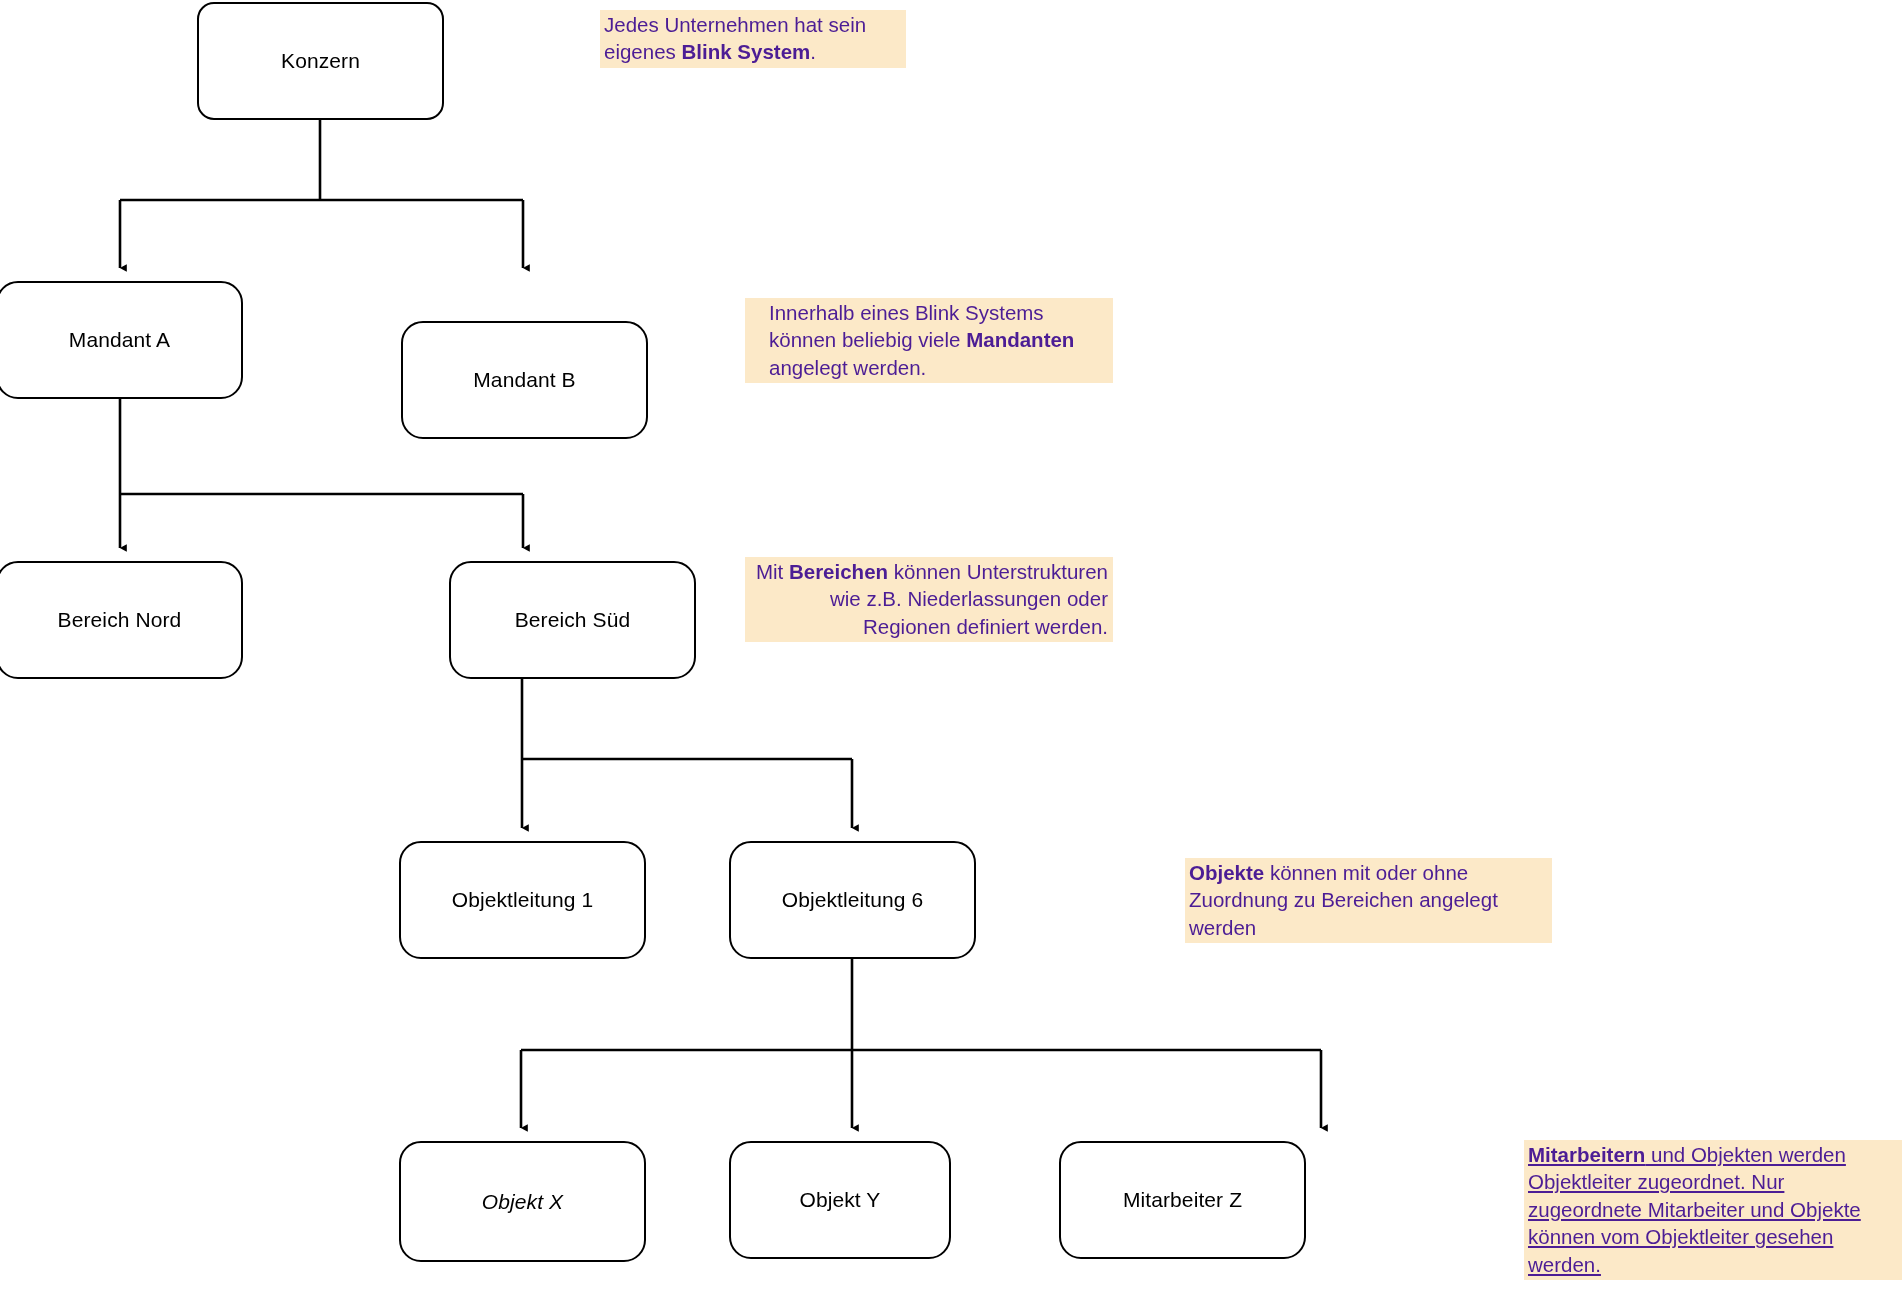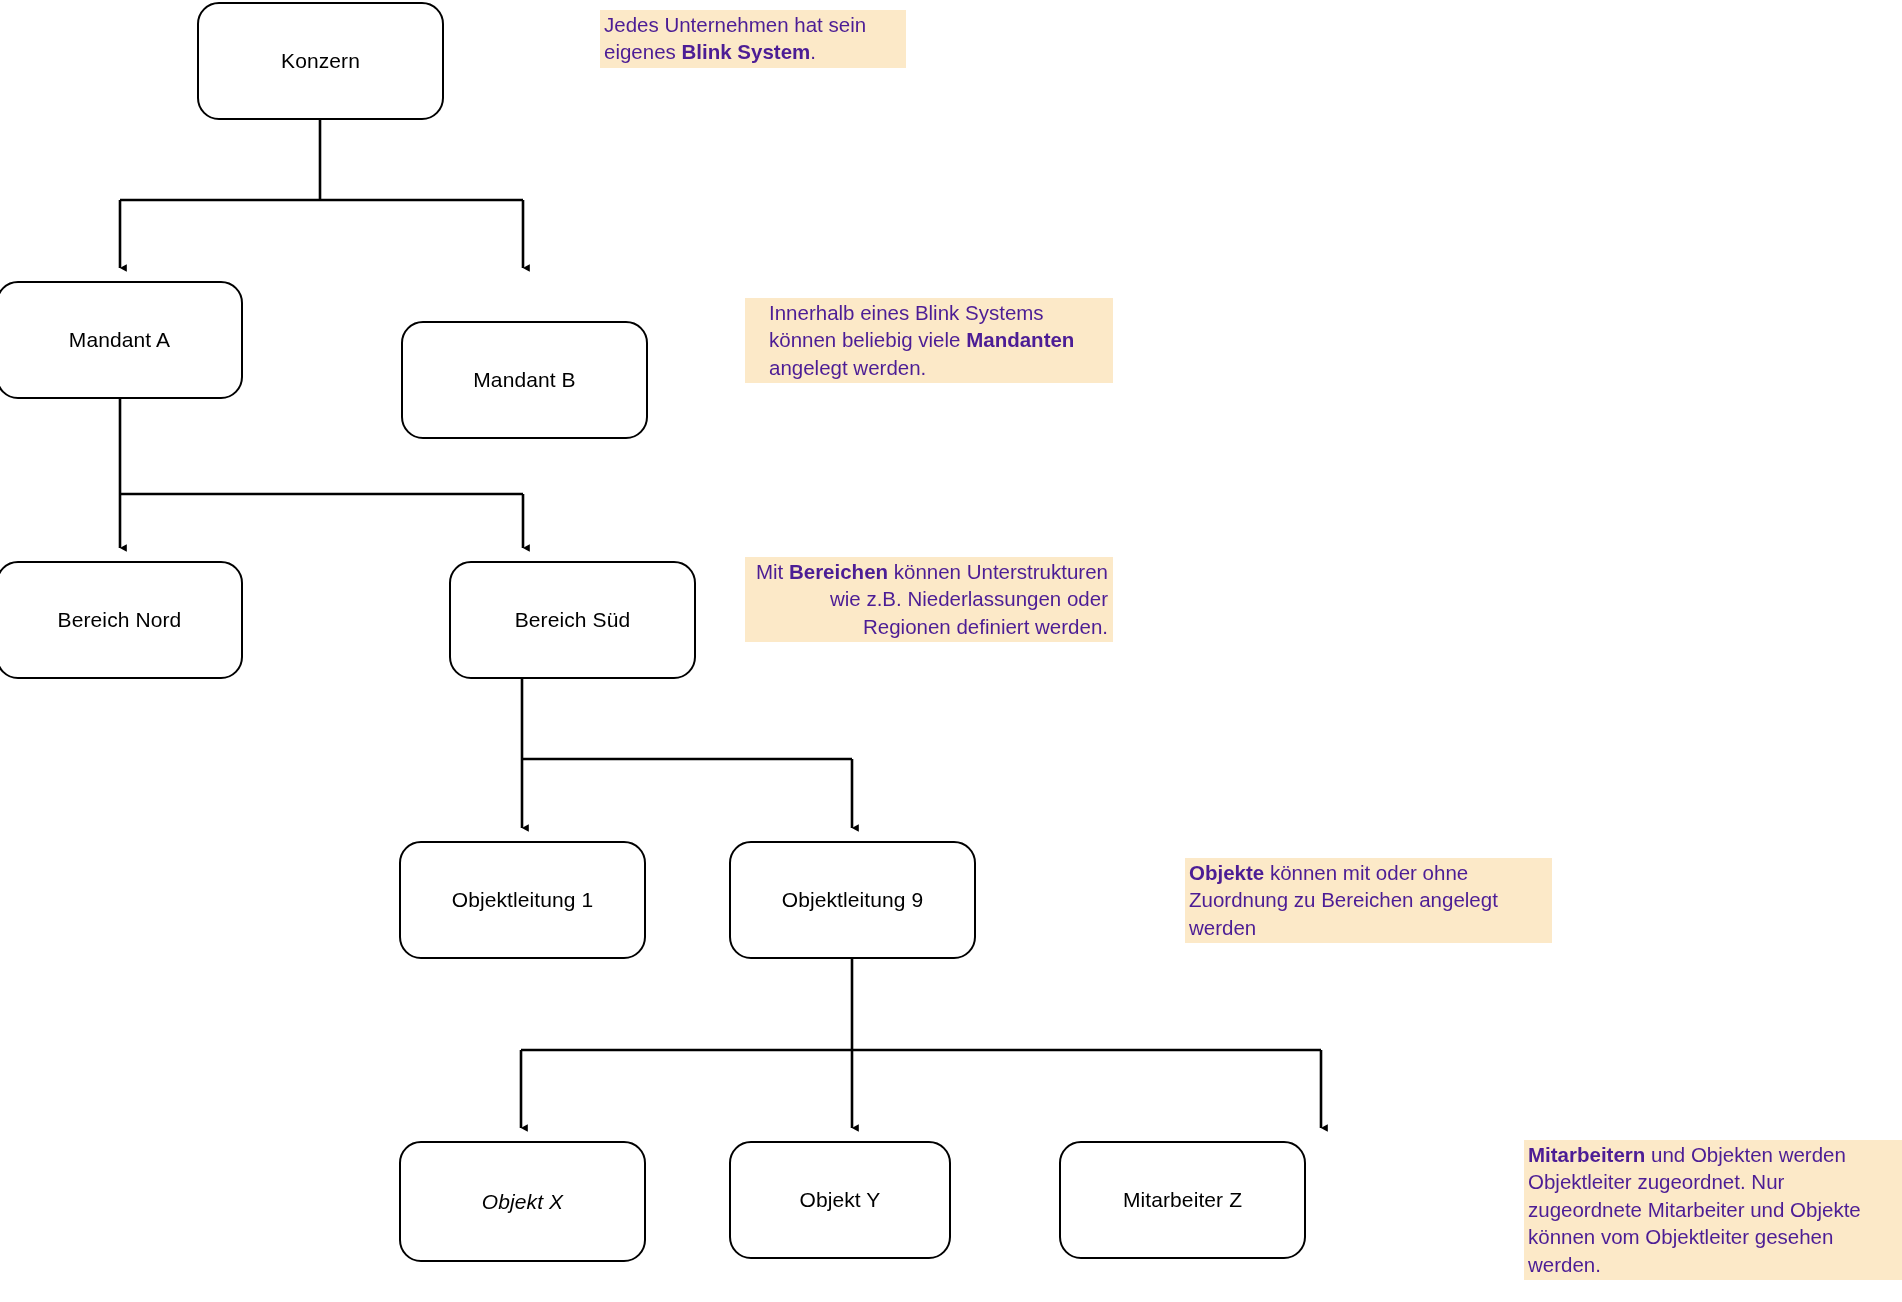--- a/index.html
+++ b/index.html
@@ -90,21 +90,21 @@
     </g>
 
     <g>
       <path d="M 852 959 L 852 1128" stroke="#000" stroke-width="2.6" fill="none" marker-end="url(#arrowhead)"></path>
       <path d="M 521 1050 L 1321 1050" stroke="#000" stroke-width="2.6" fill="none"></path>
       <path d="M 521 1050 L 521 1128" stroke="#000" stroke-width="2.6" fill="none" marker-end="url(#arrowhead)"></path>
       <path d="M 1321 1050 L 1321 1128" stroke="#000" stroke-width="2.6" fill="none" marker-end="url(#arrowhead)"></path>
     </g>
   </svg>
 
-  <div class="node" style="left:197px; top:2px; width:247px; height:118px;">
+  <div class="node" style="left:197px; top:2px; width:247px; height:118px;border-radius:17px;">
     <span class="node-label">Konzern</span>
   </div>
 
   <div class="node" style="left:-4px; top:281px; width:247px; height:118px;">
     <span class="node-label">Mandant A</span>
   </div>
 
   <div class="node" style="left:401px; top:281px; width:247px; height:118px;margin-top:40px;">
     <span class="node-label">Mandant B</span>
   </div>
@@ -115,21 +115,21 @@
 
   <div class="node" style="left:401px; top:561px; width:247px; height:118px;margin-left:48px;">
     <span class="node-label">Bereich Süd</span>
   </div>
 
   <div class="node" style="left:399px; top:841px; width:247px; height:118px;">
     <span class="node-label">Objektleitung 1</span>
   </div>
 
   <div class="node" style="left:729px; top:841px; width:247px; height:118px;">
-    <span class="node-label">Objektleitung 9</span>
+    <span class="node-label">Objektleitung 6</span>
   </div>
 
   <div class="node" style="left:399px; top:1141px; width:247px; height:121px;font-style:italic;">
     <span class="node-label">Objekt X</span>
   </div>
 
   <div class="node" style="left:729px; top:1141px; width:222px; height:118px;">
     <span class="node-label">Objekt Y</span>
   </div>
 
@@ -138,15 +138,15 @@
   </div>
 
   <div class="note" style="left:600px; top:10px; width:306px;"><span>Jedes Unternehmen hat sein eigenes </span><b>Blink System</b><span>.</span></div>
 
   <div class="note" style="left:745px; top:298px; width:368px;padding-left:24px;"><span>Innerhalb eines Blink Systems können beliebig viele </span><b>Mandanten</b><span> angelegt werden.</span></div>
 
   <div class="note" style="left:745px; top:557px; width:368px;text-align:right;"><span>Mit </span><b>Bereichen</b><span> können Unterstrukturen wie z.B. Niederlassungen oder Regionen definiert werden.</span></div>
 
   <div class="note" style="left:1185px; top:858px; width:367px;"><b>Objekte</b><span> können mit oder ohne Zuordnung zu Bereichen angelegt werden</span></div>
 
-  <div class="note" style="left:1524px; top:1140px; width:378px;"><b>Mitarbeitern</b><span> und Objekten werden Objektleiter zugeordnet. Nur zugeordnete Mitarbeiter und Objekte können vom Objektleiter gesehen werden.</span></div>
+  <div class="note" style="left:1524px; top:1140px; width:378px;text-decoration:underline;"><b>Mitarbeitern</b><span> und Objekten werden Objektleiter zugeordnet. Nur zugeordnete Mitarbeiter und Objekte können vom Objektleiter gesehen werden.</span></div>
 
 </div>
 
 </body></html>

